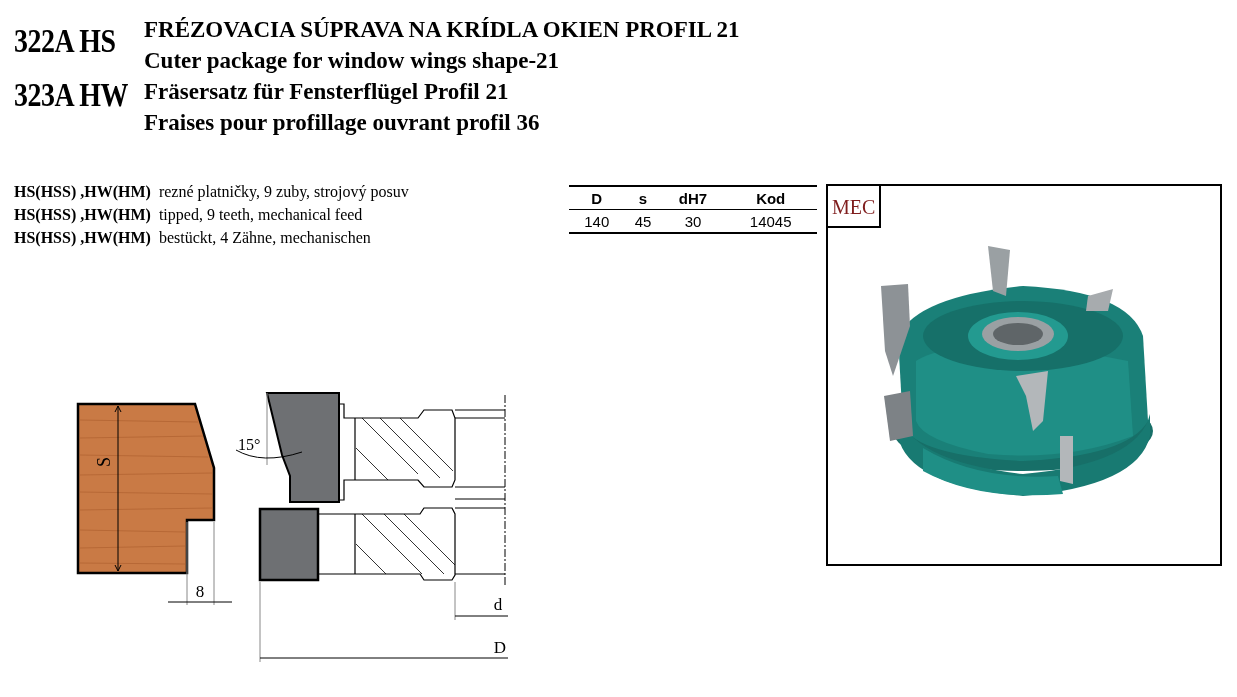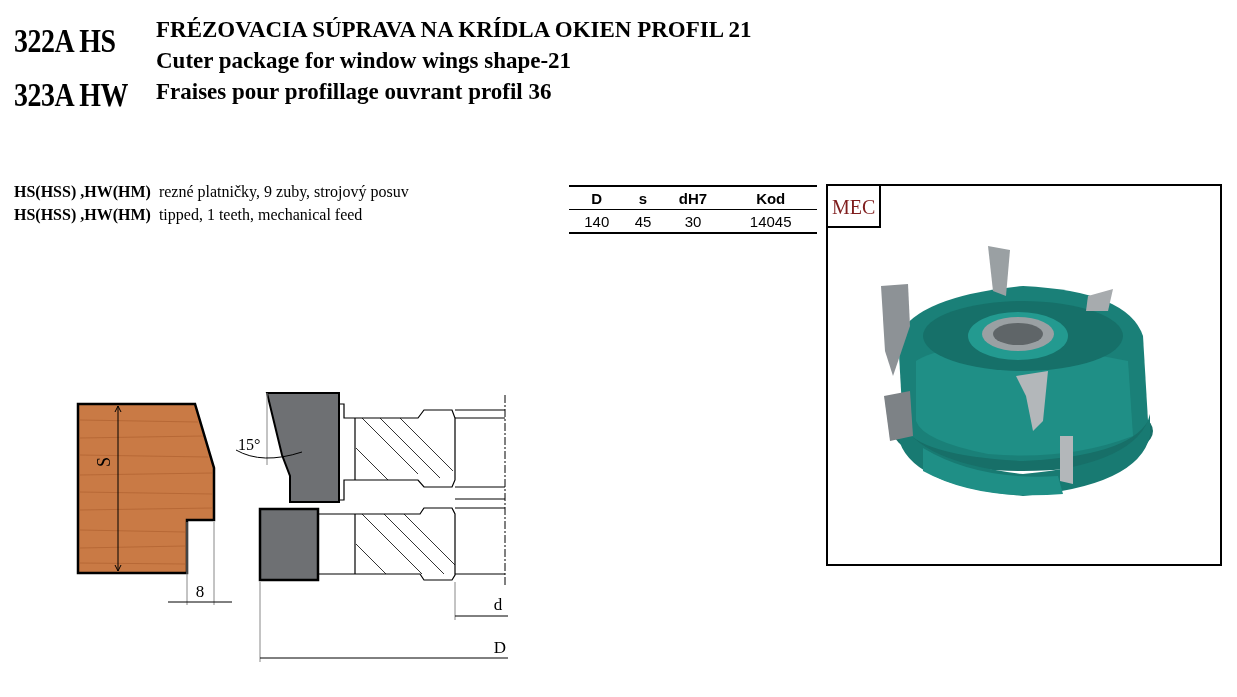--- a/index.html
+++ b/index.html
@@ -1,19 +1,19 @@
 <!DOCTYPE html>
 <html><head>
 <meta charset="utf-8">
 <style>
   html, body { margin: 0; padding: 0; background: #ffffff; }
   body { width: 1237px; height: 697px; position: relative; overflow: hidden; font-family: "Liberation Serif", serif; color: #000; }
   .codes { position: absolute; left: 14px; top: 14px; font-family: "Liberation Serif", serif; font-weight: bold; font-size: 34px; line-height: 54px; transform: scaleX(0.82); transform-origin: left top; letter-spacing: -0.5px; }
   .codes div { height: 54px; }
-  .titles { position: absolute; left: 156px; top: 14px; font-family: "Liberation Serif", serif; font-weight: bold; font-size: 23px; line-height: 31px; white-space: nowrap; }
+  .titles { position: absolute; left: 144px; top: 14px; font-family: "Liberation Serif", serif; font-weight: bold; font-size: 23px; line-height: 31px; white-space: nowrap; }
   .desc { position: absolute; left: 14px; top: 180px; font-family: "Liberation Serif", serif; font-size: 16px; line-height: 23px; white-space: nowrap; }
   .desc .lbl { font-weight: bold; margin-right: 8px; }
   table.spec { position: absolute; left: 569px; top: 185px; width: 248px; border-collapse: collapse; font-family: "Liberation Sans", sans-serif; font-size: 15px; }
   table.spec th, table.spec td { text-align: center; padding: 0; height: 22px; }
   table.spec th { font-weight: bold; border-top: 2px solid #000; border-bottom: 1px solid #000; }
   table.spec td { border-bottom: 2px solid #000000; }
   .photo-box { position: absolute; left: 826px; top: 184px; width: 392px; height: 378px; border: 2px solid #000; background: #fff; }
   .mec { position: absolute; left: 0; top: 0; padding: 4px 4px; height: 32px; line-height: 34px; border-right: 2px solid #000; border-bottom: 2px solid #000; font-family: "Liberation Serif", serif; font-size: 20px; color: #7f1d1d; }
   .photo-svg { position: absolute; left: 0; top: 0; }
   .drawing { position: absolute; left: 0; top: 0; }
@@ -22,26 +22,28 @@
 <body>
 
 <div class="codes">
   <div>322A HS</div>
   <div>323A HW</div>
 </div>
 
 <div class="titles">
   <div>FRÉZOVACIA SÚPRAVA NA KRÍDLA OKIEN PROFIL 21</div>
   <div>Cuter package for window wings shape-21</div>
+  <div>Fräsersatz für Fensterflügel Profil 21</div>
   <div>Fraises pour profillage ouvrant profil 36</div>
 </div>
 
 <div class="desc">
   <div><span class="lbl">HS(HSS) ,HW(HM)</span><span>rezné platničky, 9 zuby, strojový posuv</span></div>
-  <div><span class="lbl">HS(HSS) ,HW(HM)</span><span>tipped, 1 teeth, mechanical feed</span></div>
+  <div><span class="lbl">HS(HSS) ,HW(HM)</span><span>tipped, 9 teeth, mechanical feed</span></div>
+  <div><span class="lbl">HS(HSS) ,HW(HM)</span><span>bestückt, 4 Zähne, mechanischen</span></div>
 </div>
 
 <table class="spec">
   <thead>
     <tr>
       <th>D</th>
       <th>s</th>
       <th>dH7</th>
       <th>Kod</th>
     </tr>

